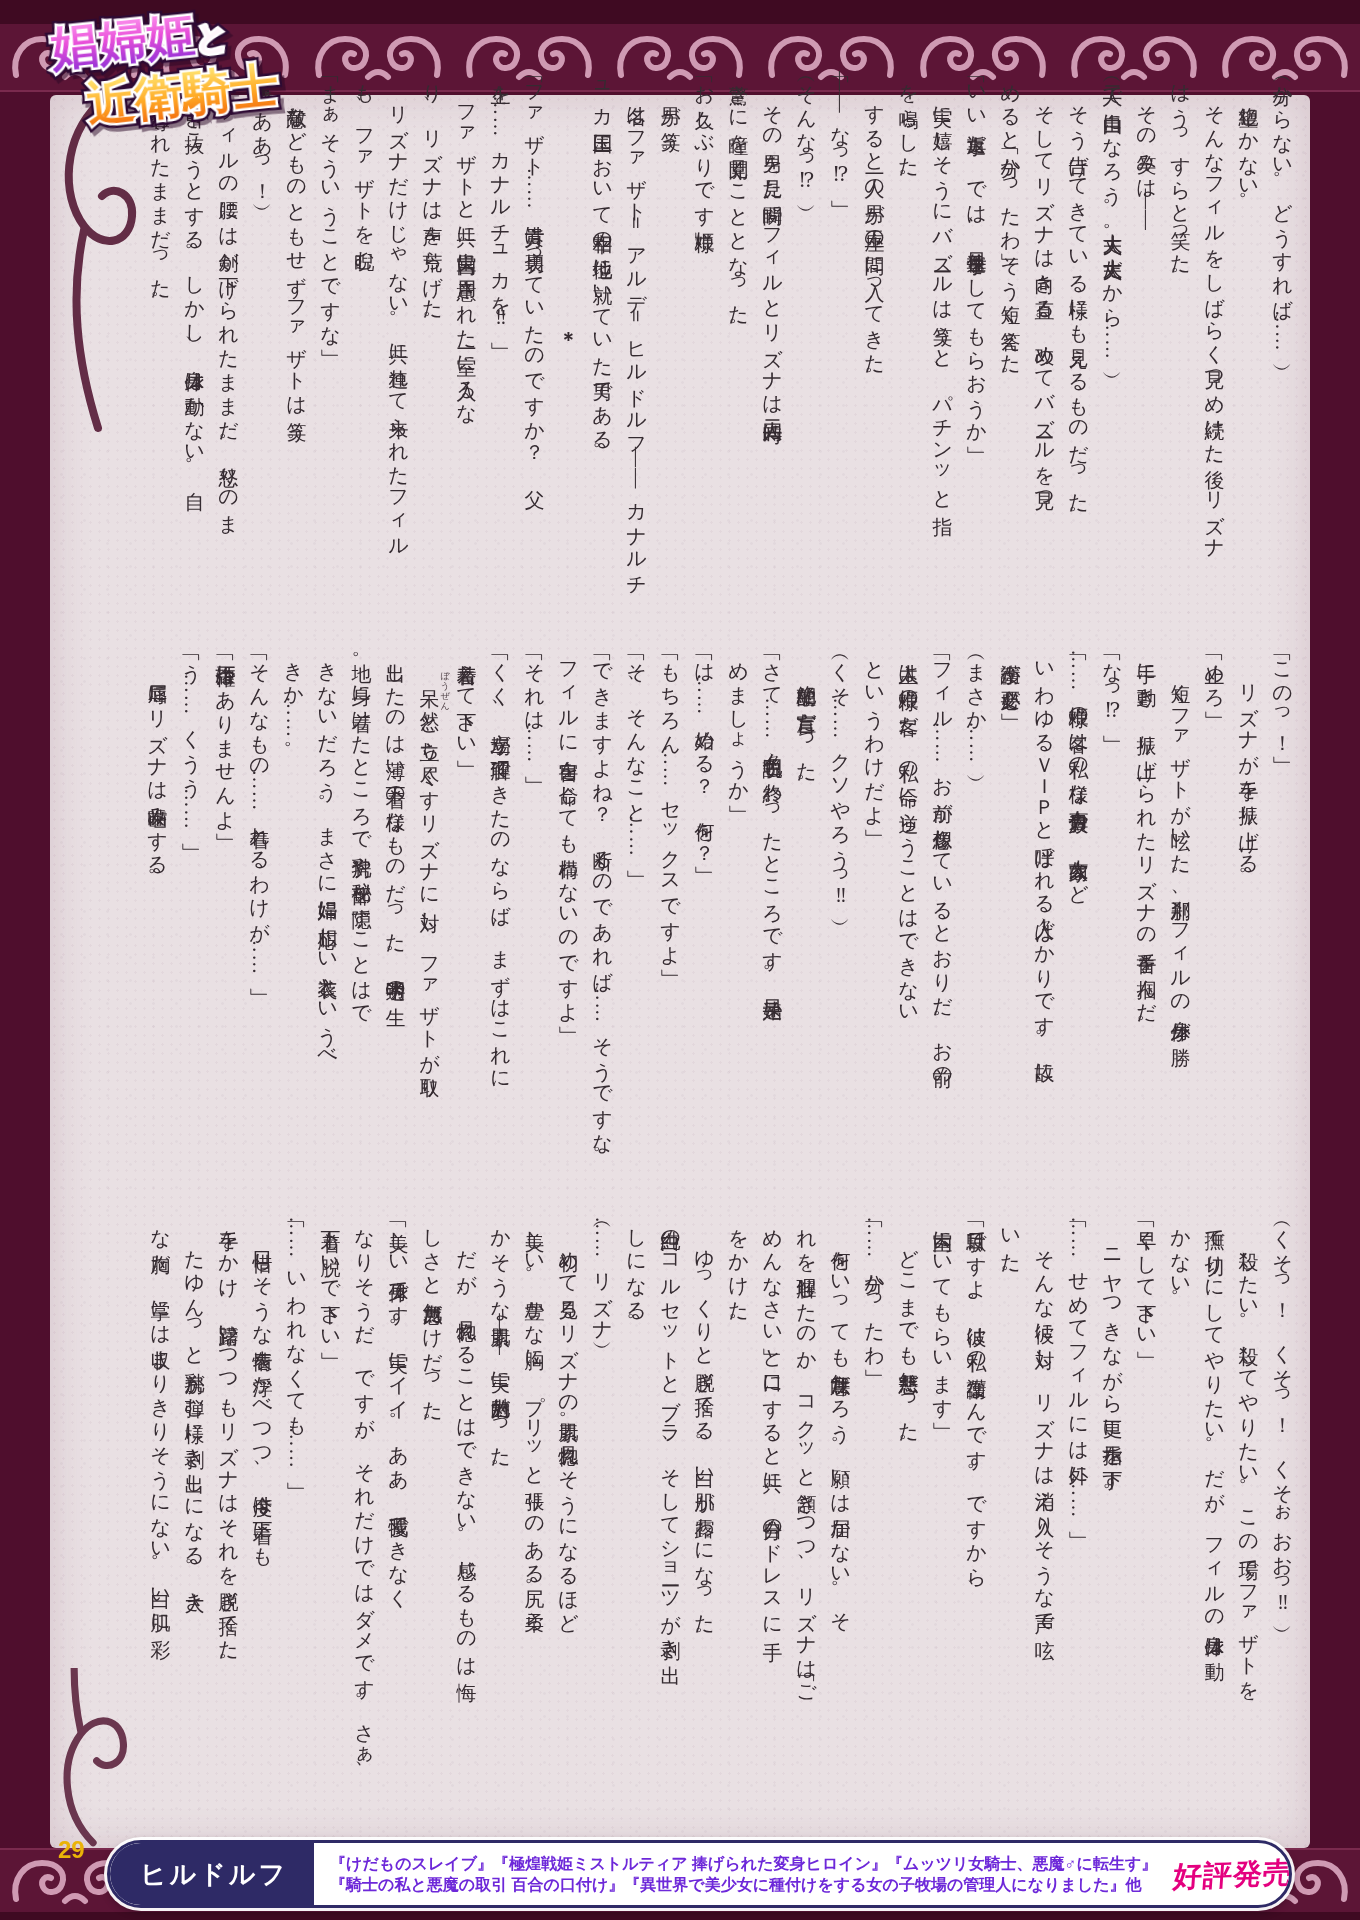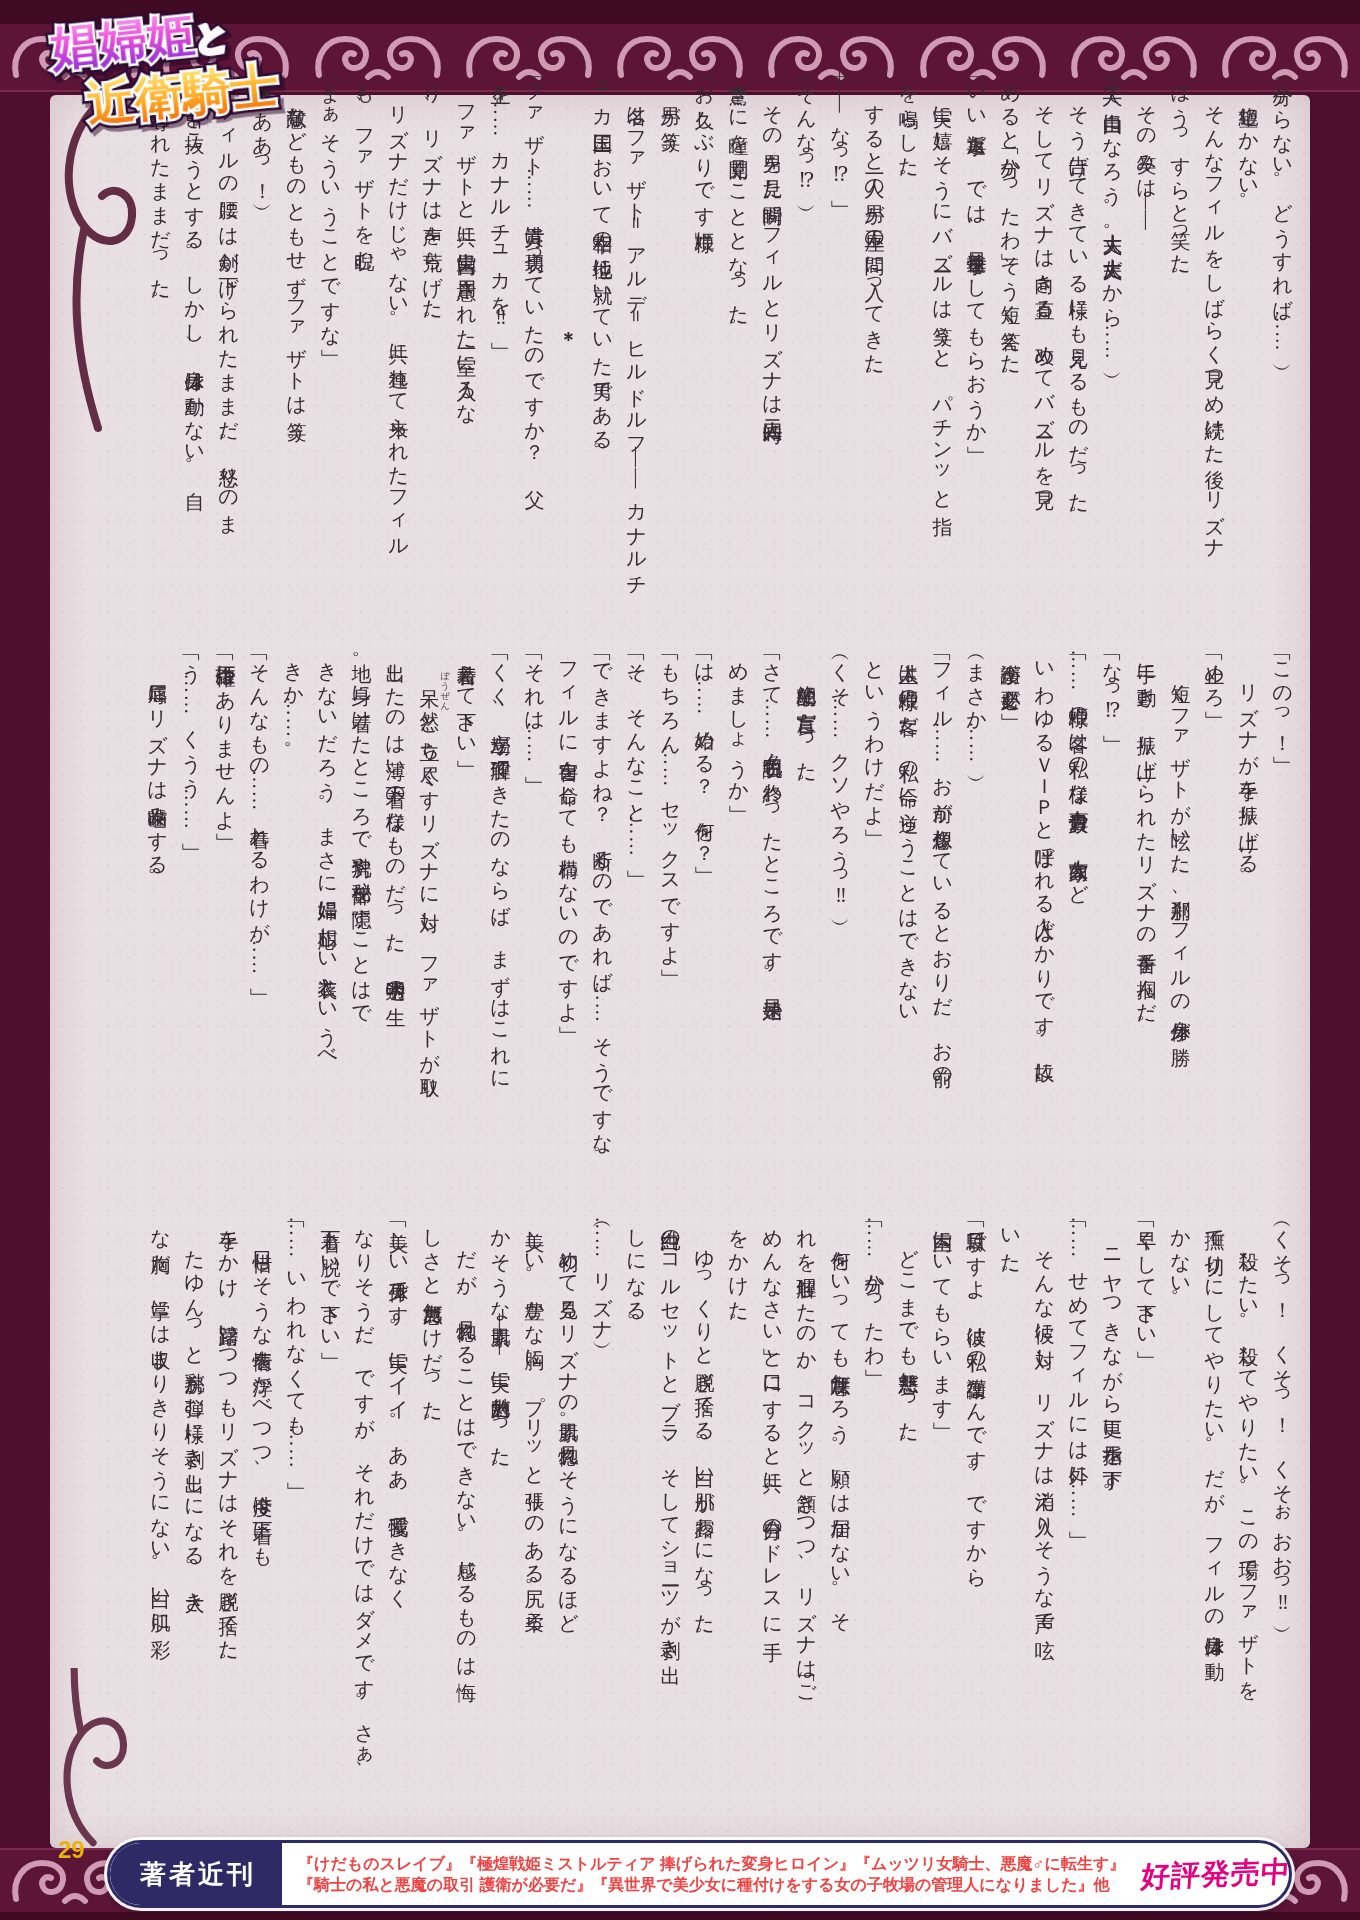--- a/index.html
+++ b/index.html
@@ -59,21 +59,21 @@
     background:#ffffff;border:3px solid #2e2a66;border-radius:36px;
     box-shadow:0 0 0 3px rgba(255,255,255,.95),0 3px 8px rgba(20,0,15,.45);
     display:flex;align-items:center;overflow:hidden;box-sizing:border-box;
     font-family:"Liberation Sans","DejaVu Sans",sans-serif;
   }
   .footer-label{
     flex:0 0 auto;height:100%;background:#2e2a66;color:#ffffff;
     display:flex;align-items:center;padding:0 26px 0 30px;
     font-size:26px;font-weight:bold;letter-spacing:3px;border-radius:30px 0 0 30px;
   }
-  .footer-titles{flex:1 1 auto;padding:4px 10px 4px 16px;color:#ef4444;}
+  .footer-titles{flex:1 1 auto;padding:4px 10px 4px 16px;color:#6d28d9;}
   .footer-titles div{font-size:16px;line-height:21px;font-weight:bold;white-space:nowrap;}
   .footer-badge{
     flex:0 0 auto;padding:0 22px 0 6px;font-size:29px;font-weight:bold;color:#e4007f;
     transform:rotate(-2deg) skewX(-6deg);letter-spacing:1px;white-space:nowrap;
   }
   .pagenum{
     position:absolute;left:58px;top:1836px;z-index:25;color:#eab308;
     font-family:"Liberation Sans","DejaVu Sans",sans-serif;font-size:24px;font-weight:bold;
   }
   
@@ -288,19 +288,19 @@
     </svg>
   <svg width="134" height="56" viewBox="0 0 134 56">
       <use href="#scroll"></use>
     </svg>
 </div>
 <div class="strip-bottom"></div>
 
 <div class="pagenum">29</div>
 
 <div class="footer-pill">
-  <div class="footer-label">著者近刊</div>
+  <div class="footer-label">ヒルドルフ</div>
   <div class="footer-titles">
     <div>『けだものスレイブ』『極煌戦姫ミストルティア 捧げられた変身ヒロイン』『ムッツリ女騎士、悪魔♂に転生す』</div>
-    <div>『騎士の私と悪魔の取引 護衛が必要だ』『異世界で美少女に種付けをする女の子牧場の管理人になりました』他</div>
+    <div>『騎士の私と悪魔の取引 百合の口付け』『異世界で美少女に種付けをする女の子牧場の管理人になりました』他</div>
   </div>
   <div class="footer-badge">好評発売中！</div>
 </div>
 
 </body></html>

